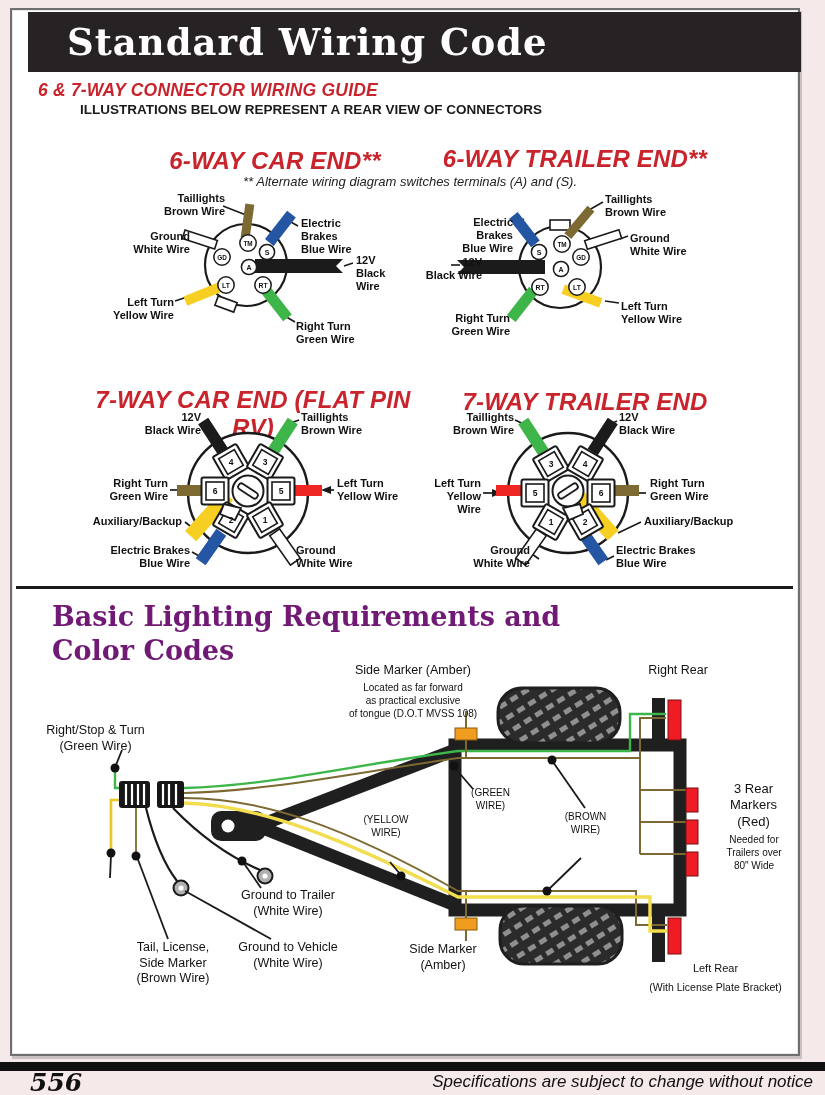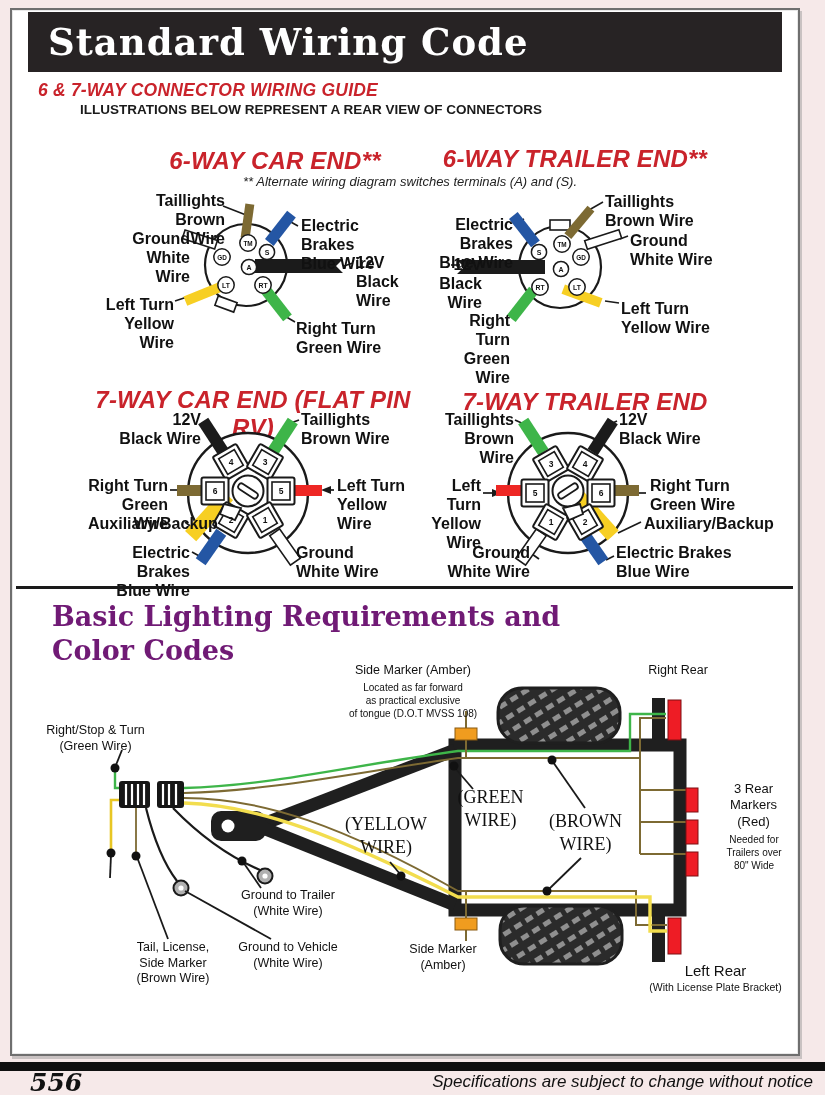--- a/index.html
+++ b/index.html
@@ -1,34 +1,34 @@
 <!DOCTYPE html>
 <html><head>
 <meta charset="utf-8">
 <style>
   html,body{margin:0;padding:0;background:#f6e9e9;}
   #page{position:relative;width:825px;height:1095px;background:#f6e9e9;overflow:hidden;
         font-family:"Liberation Sans",sans-serif;color:#171717;}
   #frame{position:absolute;left:10px;top:8px;width:786px;height:1044px;background:#ffffff;
          border:2px solid #6f6f6f;box-shadow:2px 3px 0 #c9c2c2, inset 0 0 0 1px #e8e8e8;}
-  #titlebar{position:absolute;left:28px;top:12px;width:754px;height:60px;background:#272324;}
+  #titlebar{position:absolute;left:28px;top:12px;width:754px;height:60px;background:#272324;padding-left:19px;}
   #titlebar .t{font-family:"DejaVu Serif",serif;font-weight:bold;color:#ffffff;font-size:37px;
                line-height:60px;padding-left:20px;letter-spacing:1px;}
   .abs{position:absolute;}
   .pre{white-space:pre-line;}
   .red-h{color:#c9232b;font-weight:bold;font-style:italic;}
   .intro-h{font-size:17.5px;letter-spacing:.2px;}
   .intro-s{font-size:13.5px;font-weight:bold;color:#1b1b1b;padding-left:42px;}
   .diag-title{font-size:24px;text-align:center;letter-spacing:.2px;}
   .note{font-size:13px;font-style:italic;color:#222;text-align:center;}
-  .lbl{position:absolute;font-size:16px;font-weight:bold;line-height:1.18;color:#111;white-space:pre-line;}
+  .lbl{position:absolute;font-size:11px;font-weight:bold;line-height:1.18;color:#111;white-space:pre-line;}
   .lbl.r{text-align:right;}
   .tl{position:absolute;font-size:12.5px;font-weight:normal;line-height:1.25;color:#111;
       white-space:pre-line;text-align:center;}
-  .tl.big{font-size:18px;line-height:1.3;font-family:Liberation Serif, serif;}
+  .tl.big{font-size:10px;line-height:1.3;}
   .small-note{position:absolute;font-size:10px;font-weight:normal;line-height:1.3;color:#111;
       white-space:pre-line;text-align:center;}
   .slab-h{font-family:"DejaVu Serif",serif;font-weight:bold;font-size:27px;line-height:1.25;
           color:#701a75;white-space:pre-line;}
   #divider{position:absolute;left:16px;top:586px;width:777px;height:3px;background:#1a1a1a;}
   #footbar{position:absolute;left:0;top:1062px;width:825px;height:9px;background:#101010;}
   #pagenum{position:absolute;left:30px;top:1068px;font-family:"DejaVu Serif",serif;
            font-weight:bold;font-style:italic;font-size:25px;color:#111;}
   #footnote{position:absolute;right:12px;top:1072px;font-style:italic;font-size:17px;color:#111;}
   svg text{font-family:"Liberation Sans",sans-serif;font-weight:bold;fill:#111;}
@@ -430,20 +430,20 @@
     <div class="tl big" style="left:515px;top:162px;width:105px;">(BROWN
 WIRE)</div>
     <div class="tl" style="left:375px;top:294px;width:100px;">Side Marker
 (Amber)</div>
     <div class="tl" style="left:693px;top:133px;width:85px;font-size:13px;">3 Rear
 Markers
 (Red)</div>
     <div class="small-note" style="left:691px;top:185px;width:90px;">Needed for
 Trailers over
 80" Wide</div>
-    <div class="tl" style="left:615px;top:314px;width:165px;font-size:15px;">Left Rear</div>
+    <div class="tl" style="left:615px;top:314px;width:165px;font-size:11px;">Left Rear</div>
     <div class="small-note" style="left:615px;top:333px;width:165px;font-size:10.5px;">(With License Plate Bracket)</div>
   </div>
 
   <div id="footbar"></div>
   <div id="pagenum">556</div>
   <div id="footnote">Specifications are subject to change without notice</div>
 </div>
 
 </body></html>

